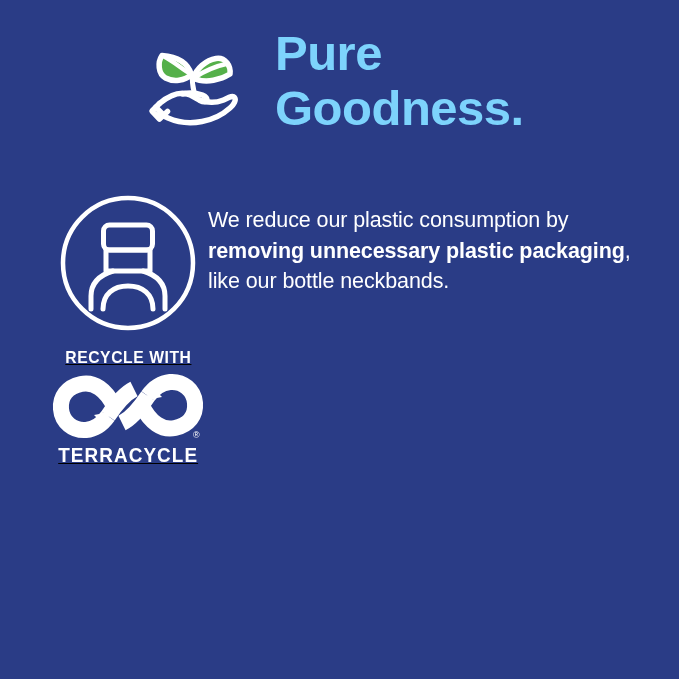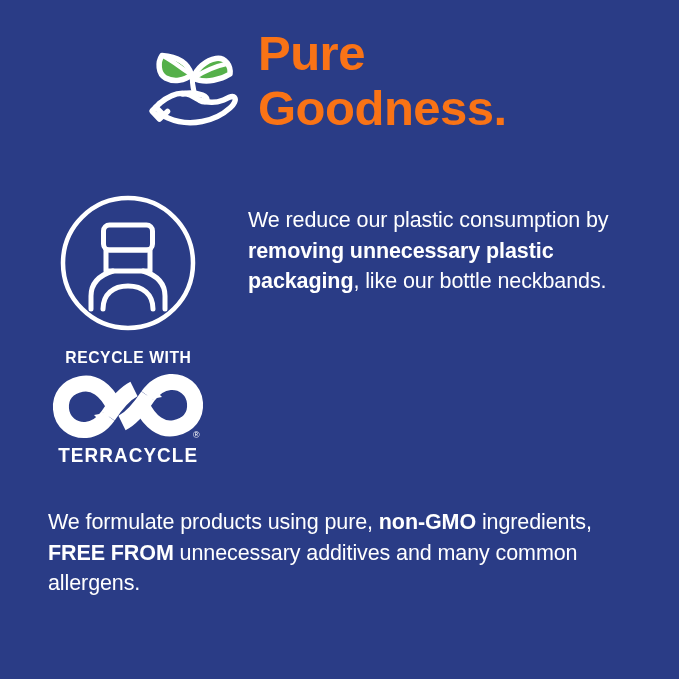--- a/index.html
+++ b/index.html
@@ -32,39 +32,39 @@
     display: flex;
     align-items: flex-start;
   }
   .header-logo {
     width: 104px;
     height: 104px;
     flex: 0 0 104px;
     margin-top: 8px;
   }
   .header-title {
-    margin-left: 8px;
-    color: #f97316;
+    margin-left: 25px;
+    color: #7dd3fc;
     font-size: 49px;
     font-weight: bold;
     line-height: 1.13;
     letter-spacing: -0.5px;
     white-space: pre-line;
   }
 
   
   .row {
     position: absolute;
     left: 48px;
     width: 600px;
     display: flex;
     align-items: flex-start;
   }
-  .row-1 { top: 193px; gap: 40px; }
-  .row-2 { top: 348px; }
+  .row-1 { top: 193px; }
+  .row-2 { top: 348px; text-decoration: underline; }
   .row-3 { top: 494px; }
 
   .row-icon {
     flex: 0 0 160px;
     width: 160px;
     display: flex;
     justify-content: center;
     align-items: flex-start;
   }
 
@@ -202,18 +202,15 @@
             <text x="139" y="68" font-family="Liberation Sans, sans-serif" font-size="9" fill="#ffffff">®</text>
           </svg>
         </div>
 
         <div class="tc-bottom">TERRACYCLE</div>
       </div>
     </div>
   </div>
 
   <div class="row row-3">
-    <div class="row-text">
-      <span>We formulate products using pure, </span><b>non-GMO</b><span> ingredients, </span><b>FREE FROM</b><span> unnecessary additives and many common allergens.</span>
-    </div>
   </div>
 
 </div>
 
 </body></html>

